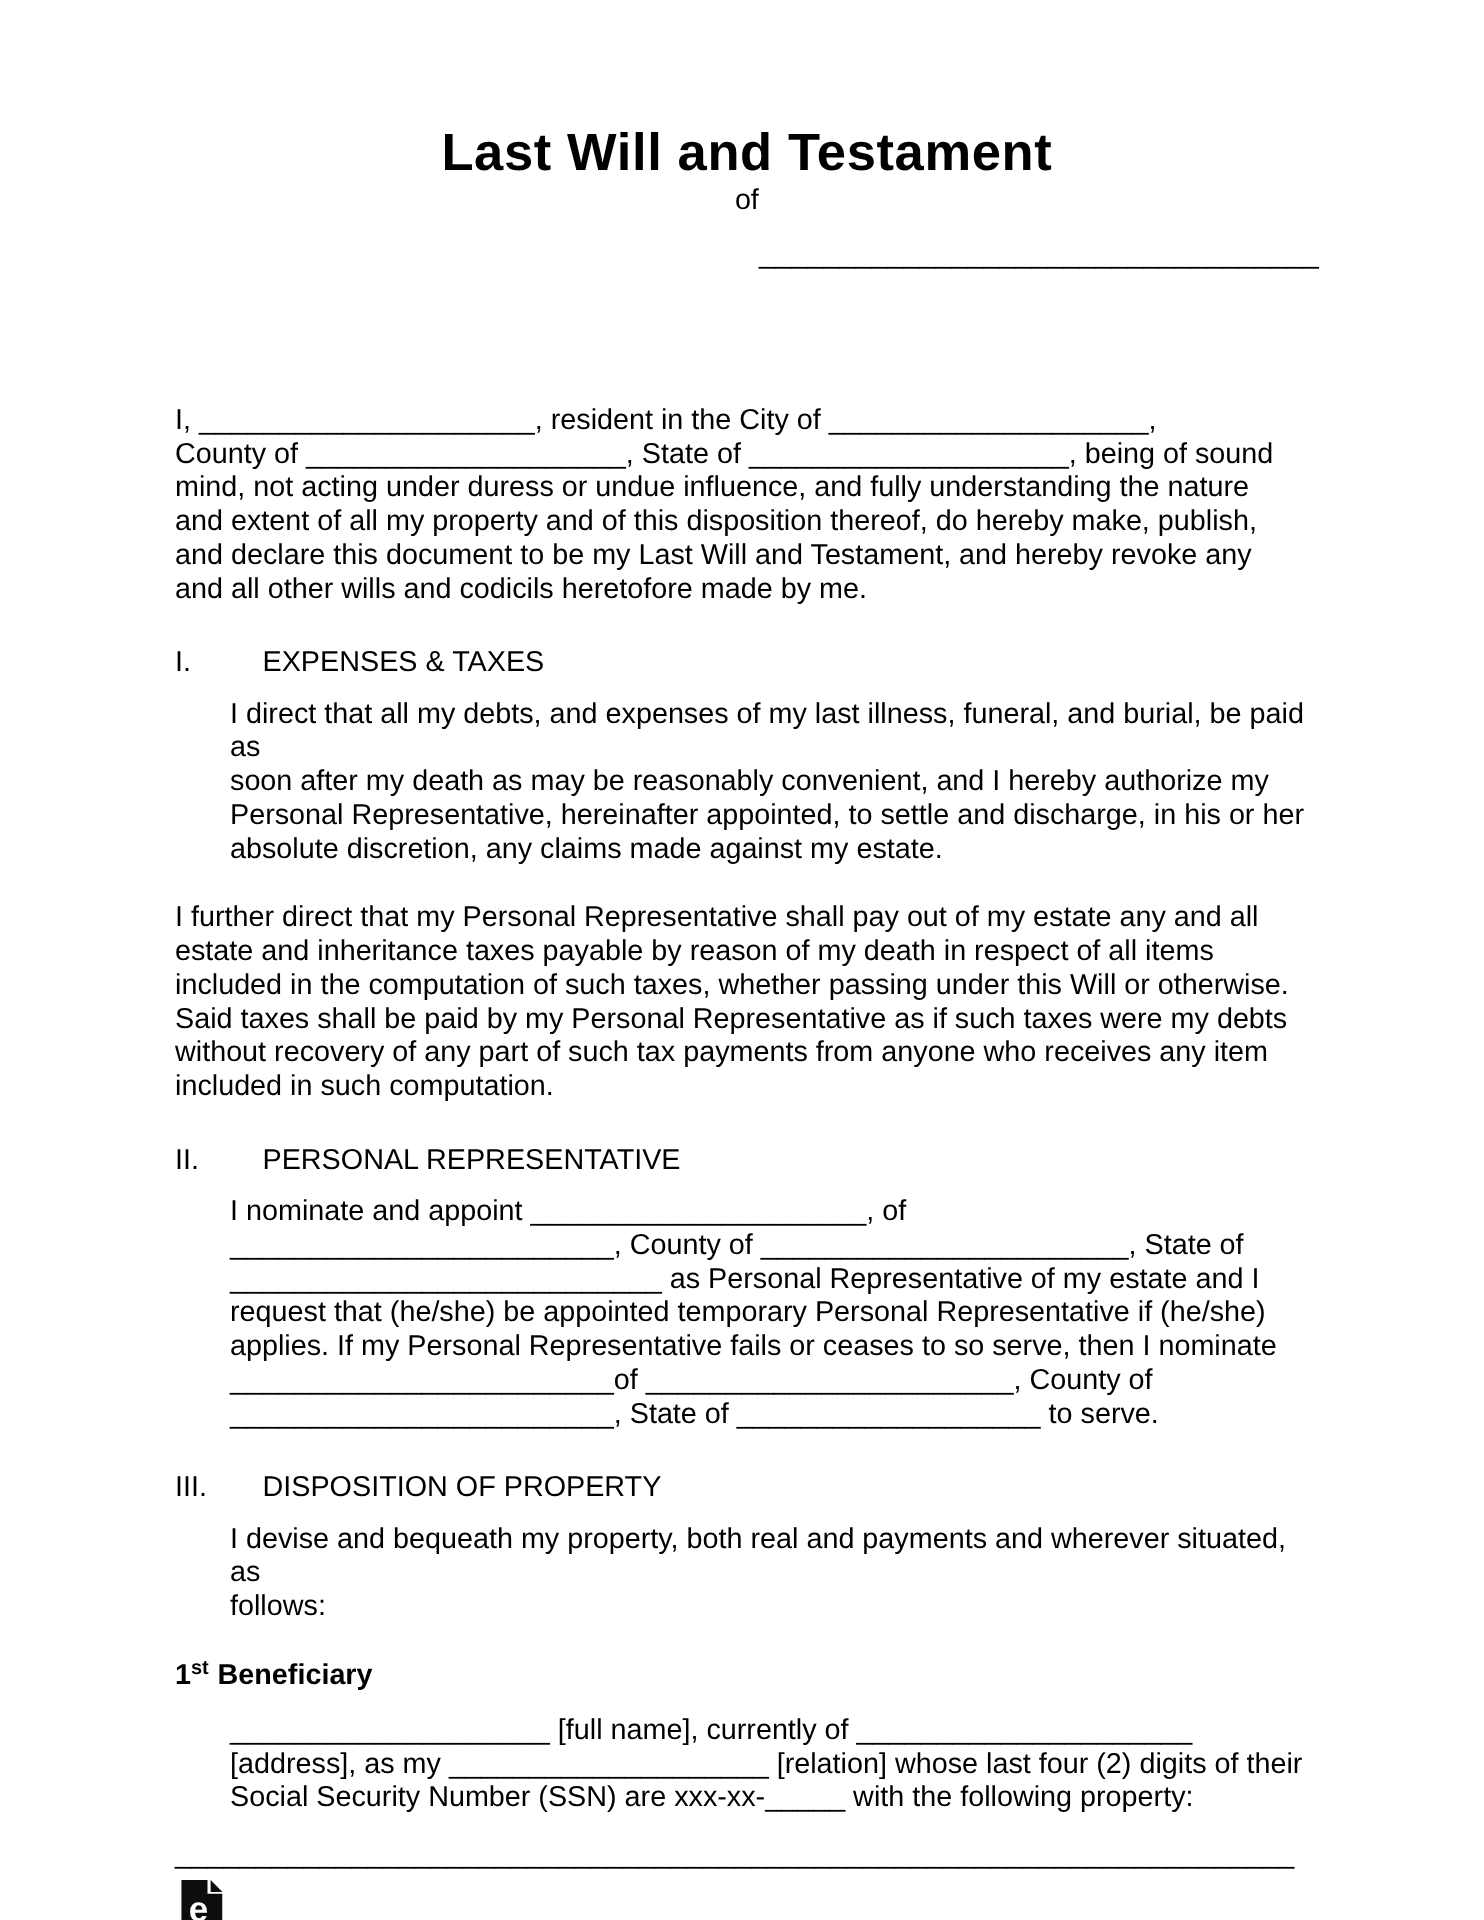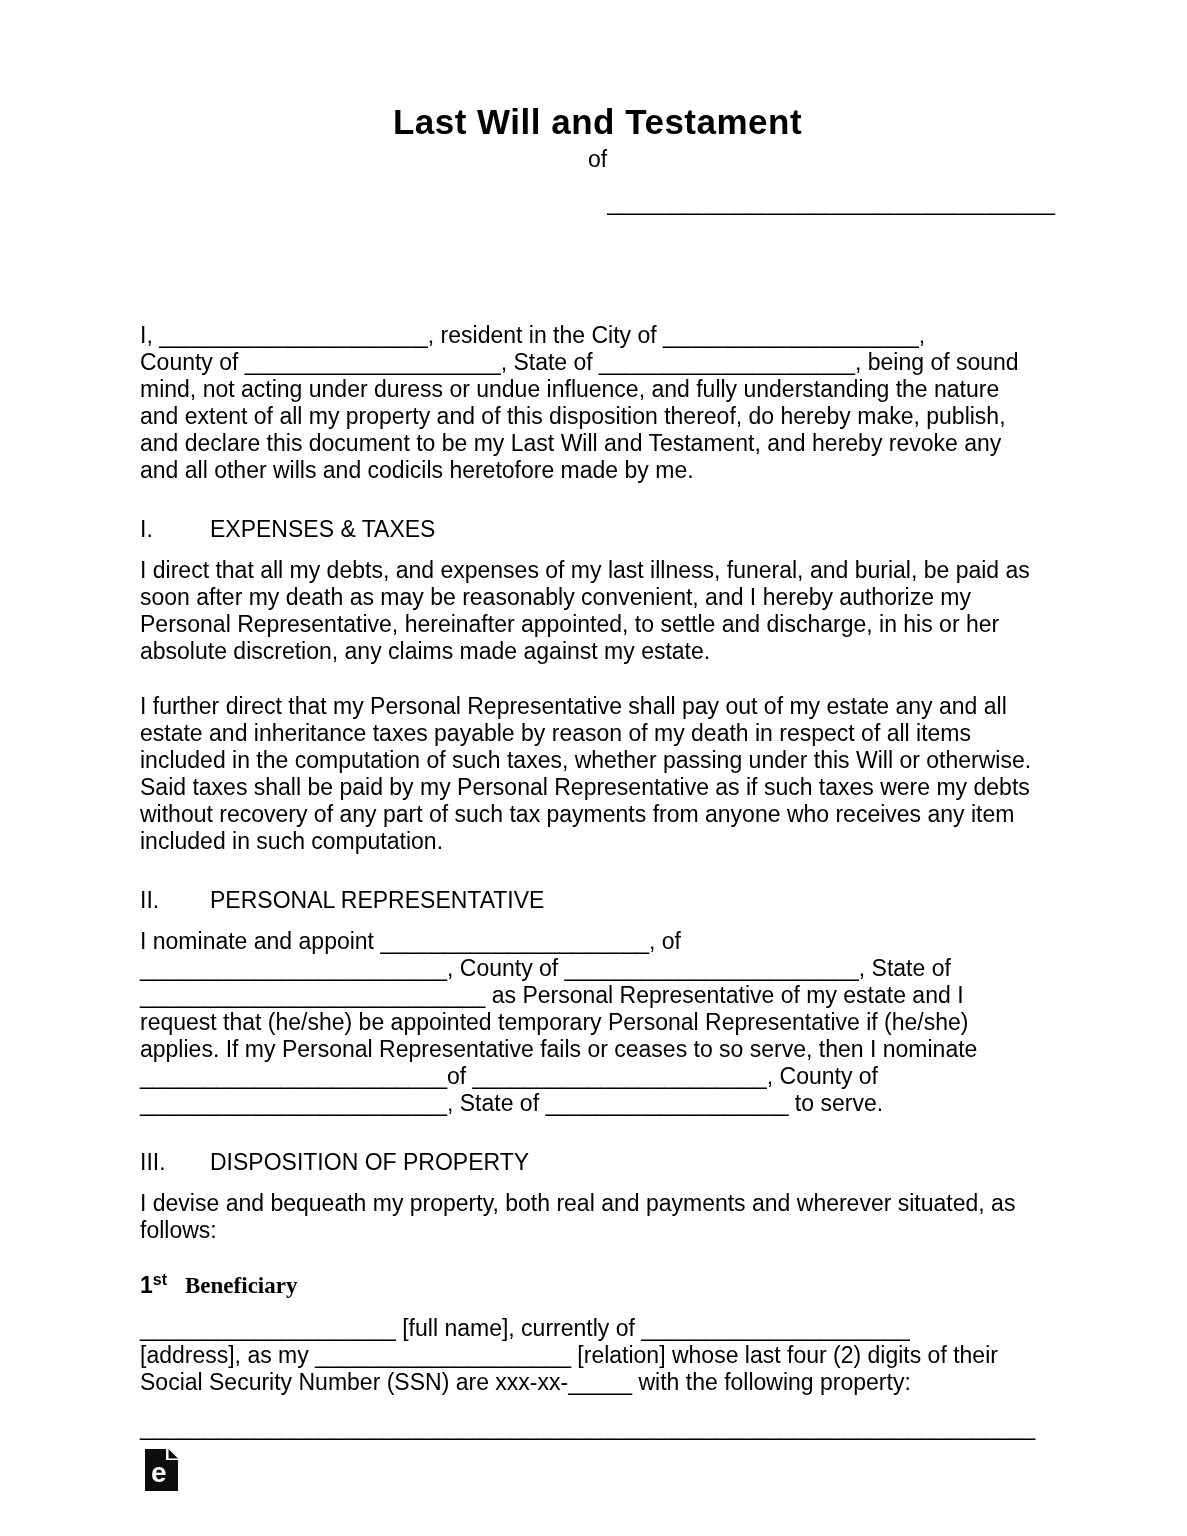--- a/index.html
+++ b/index.html
@@ -16,21 +16,21 @@
     font-family: "Liberation Sans", "DejaVu Sans", sans-serif;
     font-size: 23px;
     line-height: 27px;
     padding: 0 132px 0 140px;
     position: relative;
     overflow: hidden;
   }
   .doc-title {
     margin-top: 102px;
     text-align: center;
-    font-size: 35px;
+    font-size: 42px;
     font-weight: 700;
     line-height: 40px;
     letter-spacing: 0.5px;
   }
   .doc-subtitle {
     margin-top: 4px;
     text-align: center;
     font-size: 23px;
     font-weight: 400;
     line-height: 27px;
@@ -43,20 +43,21 @@
   }
   .para {
     white-space: pre-wrap;
     margin: 28px 0 0 0;
   }
   .opening {
     margin-top: 106px;
   }
   .after-heading {
     margin-top: 14px;
+    margin-left: 44px;
   }
   .sec-heading {
     margin-top: 32px;
     font-weight: 400;
     line-height: 27px;
   }
   .sec-num {
     display: inline-block;
     width: 70px;
   }
@@ -64,22 +65,21 @@
     margin-top: 28px;
     font-weight: 700;
     line-height: 27px;
   }
   .ord {
     font-size: 16px;
     position: relative;
     top: -8px;
   }
   .benef-label {
-    margin-left: 18px;
-    font-family: Liberation Serif, serif;
+    margin-left: 7px;
   }
   .property-line {
     margin-top: 18px;
     white-space: pre;
     line-height: 27px;
   }
   .footer-logo {
     display: block;
     margin-top: 8px;
     margin-left: 5px;

